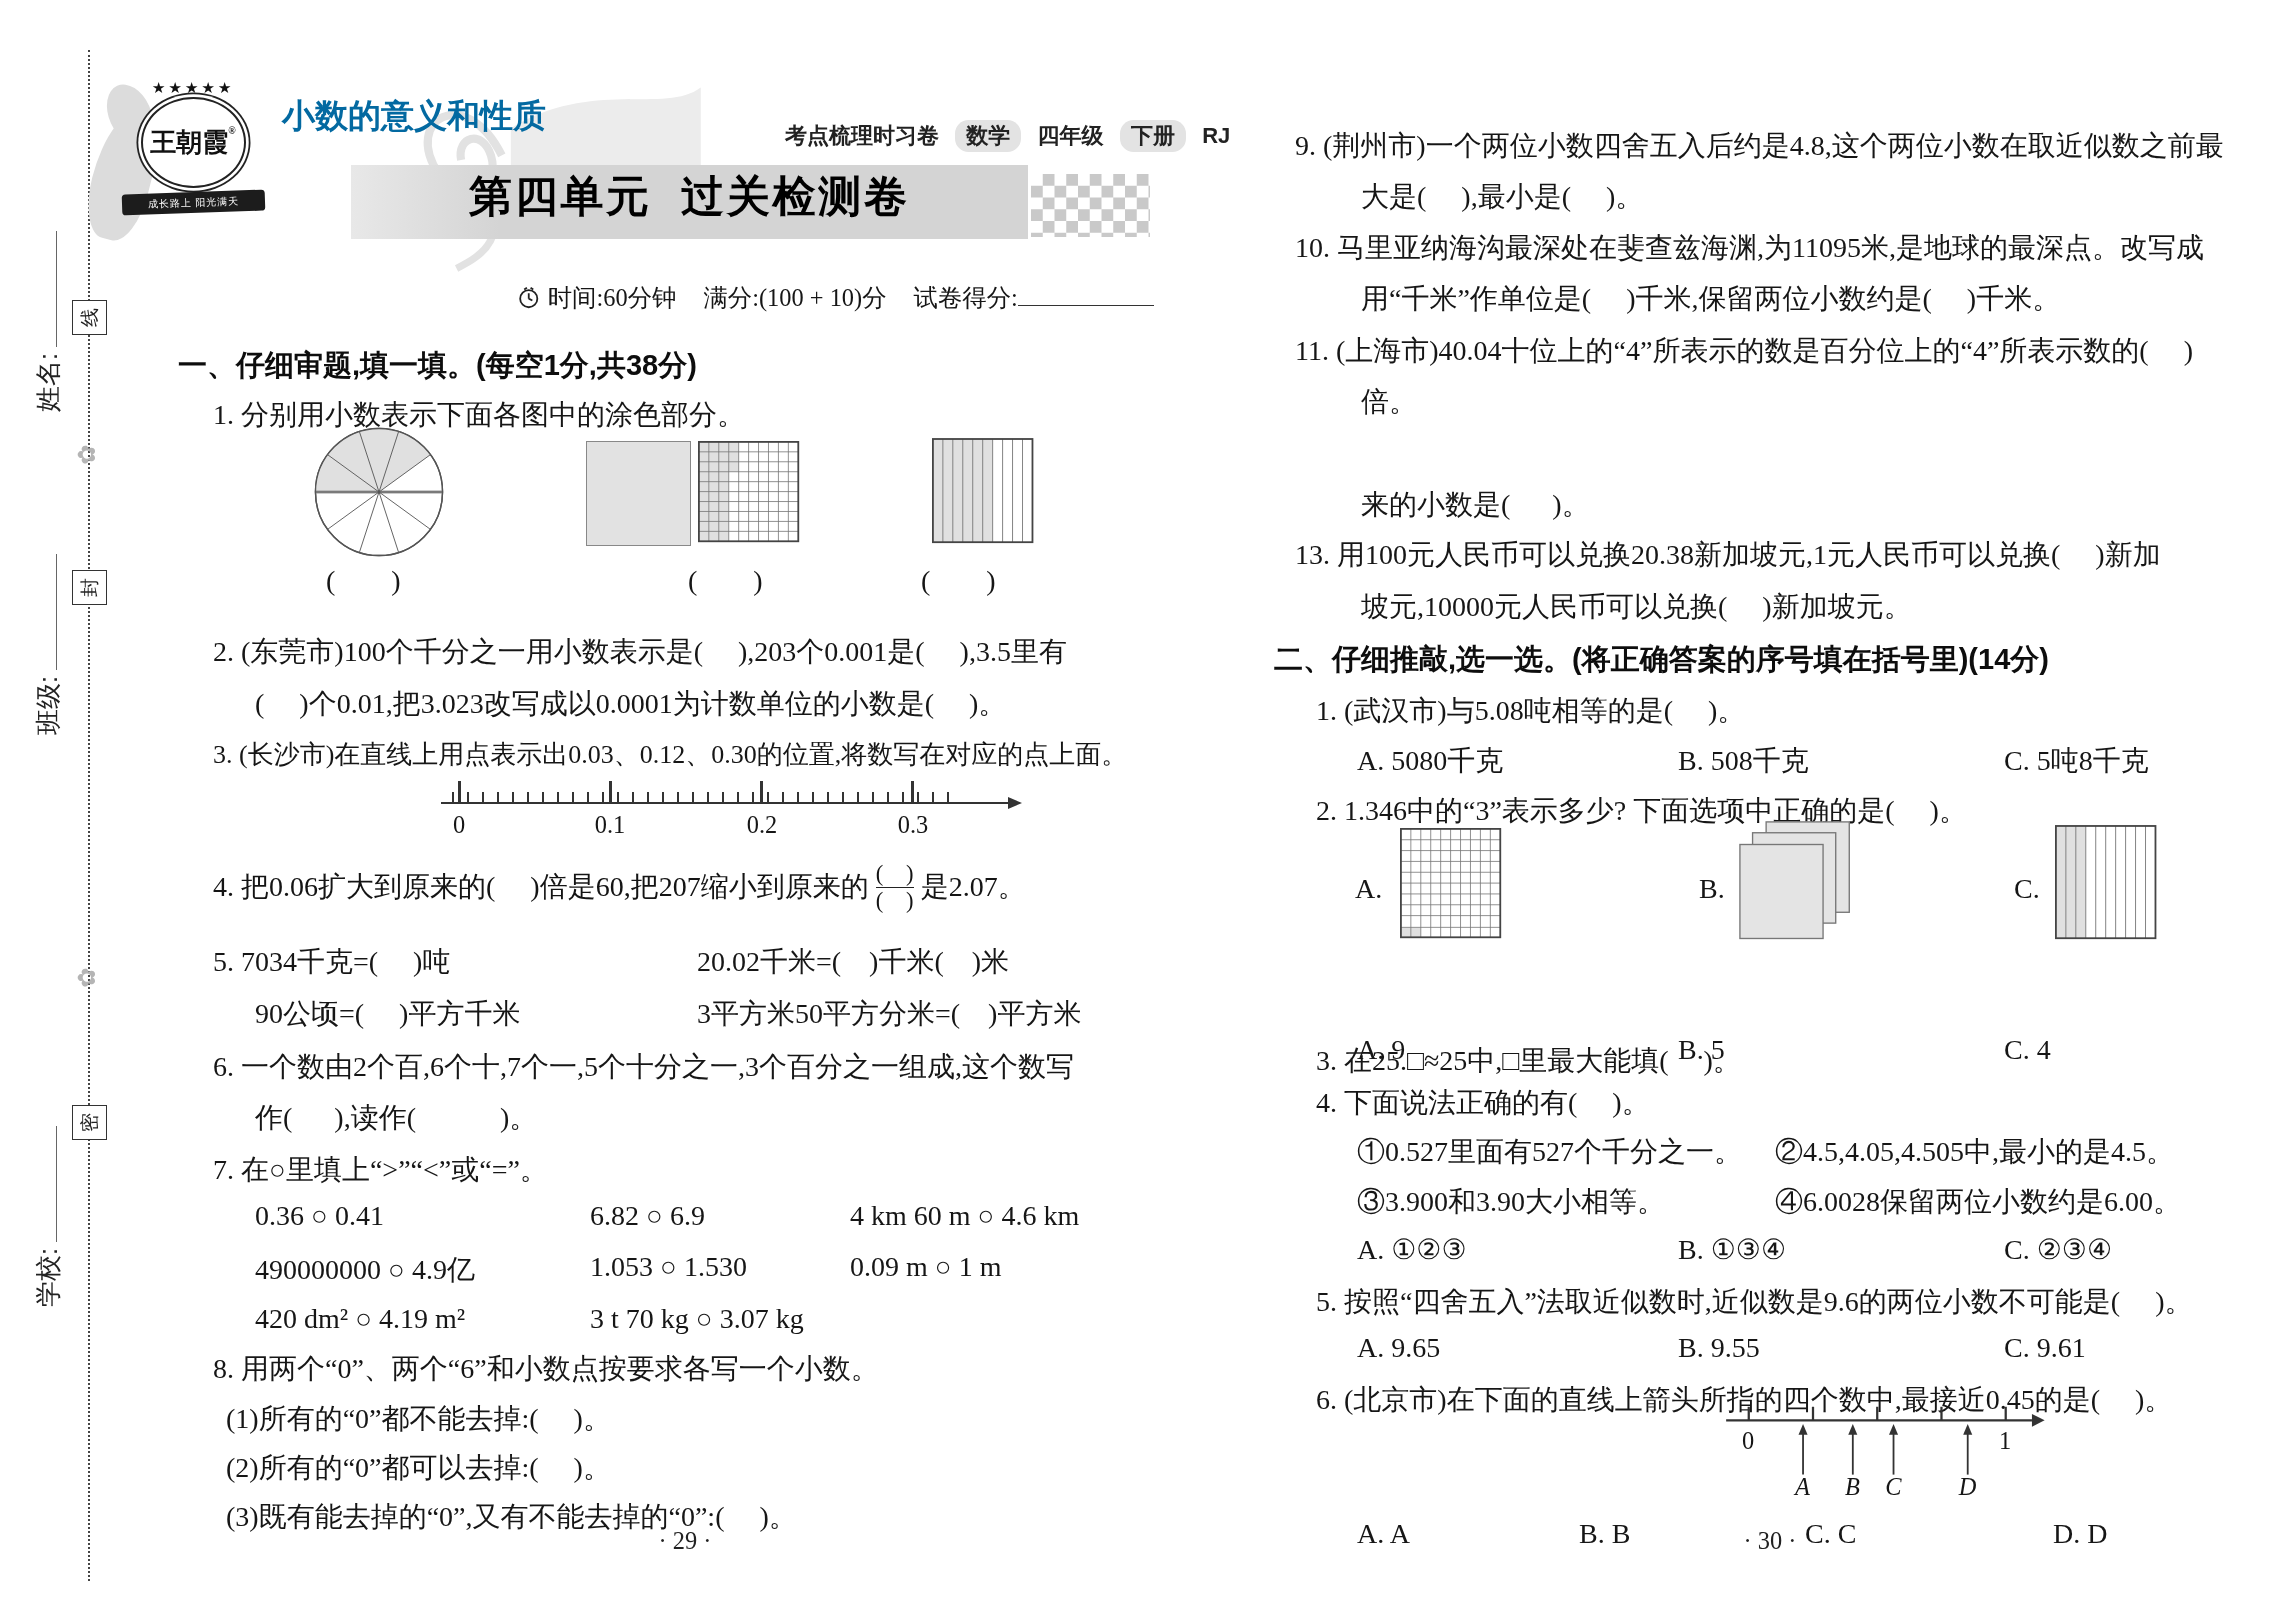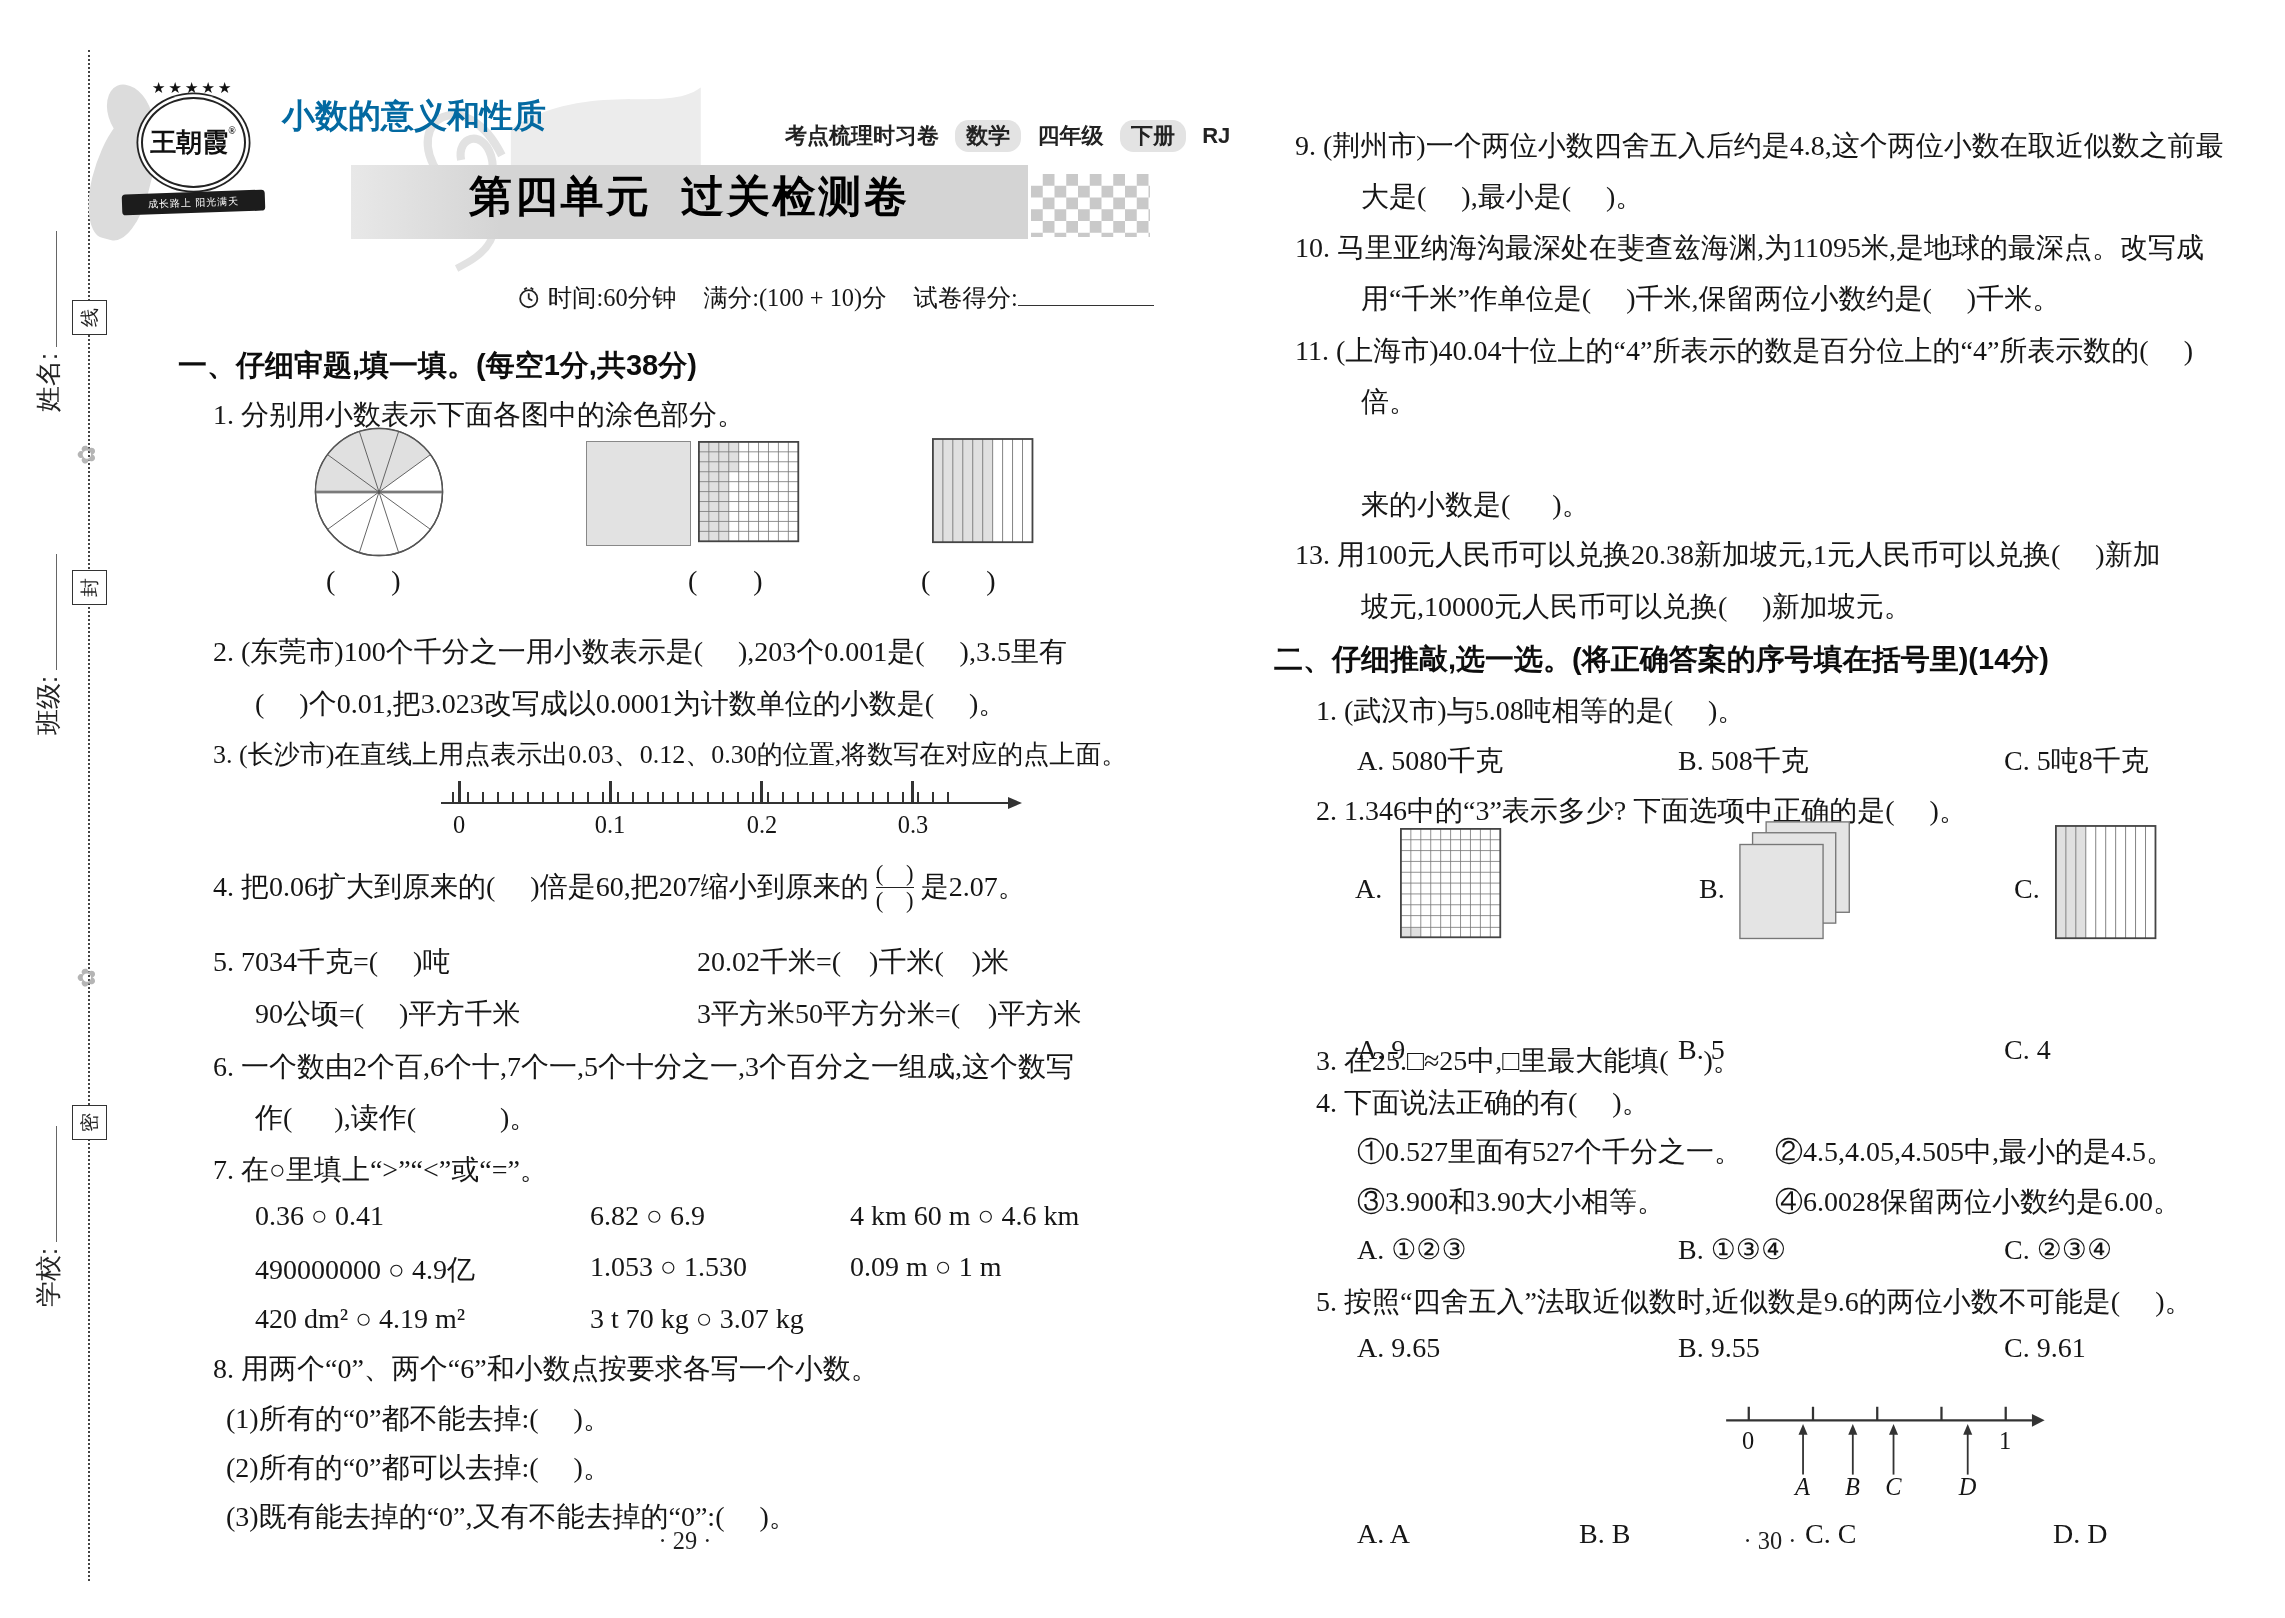--- a/index.html
+++ b/index.html
@@ -327,20 +327,21 @@
   <div class="t" style="left:1775px;top:1183px;">④6.0028保留两位小数约是6.00。</div>
   <div class="opt" style="left:1357px;top:1233px;">A. ①②③</div>
   <div class="opt" style="left:1678px;top:1233px;">B. ①③④</div>
   <div class="opt" style="left:2004px;top:1233px;">C. ②③④</div>
 
   <div class="t" style="left:1316px;top:1283px;">5. 按照“四舍五入”法取近似数时,近似数是9.6的两位小数不可能是(&nbsp;&nbsp;&nbsp;&nbsp;&nbsp;)。</div>
   <div class="opt" style="left:1357px;top:1332px;">A. 9.65</div>
   <div class="opt" style="left:1678px;top:1332px;">B. 9.55</div>
   <div class="opt" style="left:2004px;top:1332px;">C. 9.61</div>
 
+  <div class="t" style="left:1316px;top:1381px;">6. (北京市)在下面的直线上箭头所指的四个数中,最接近0.45的是(&nbsp;&nbsp;&nbsp;&nbsp;&nbsp;)。</div>
 
   <svg class="abs" style="left:1717px;top:1395px;" width="344" height="95" viewBox="0 0 380 105">
     <line x1="10" y1="28" x2="348" y2="28" stroke="#333" stroke-width="2.5"></line>
     <polygon points="348,21 362,28 348,35" fill="#333"></polygon>
     <g stroke="#333" stroke-width="2.5">
       <line x1="35" y1="13" x2="35" y2="28"></line>
         <line x1="106" y1="13" x2="106" y2="28"></line>
       <line x1="177" y1="13" x2="177" y2="28"></line>
         <line x1="248" y1="13" x2="248" y2="28"></line>
       <line x1="319" y1="13" x2="319" y2="28"></line>

